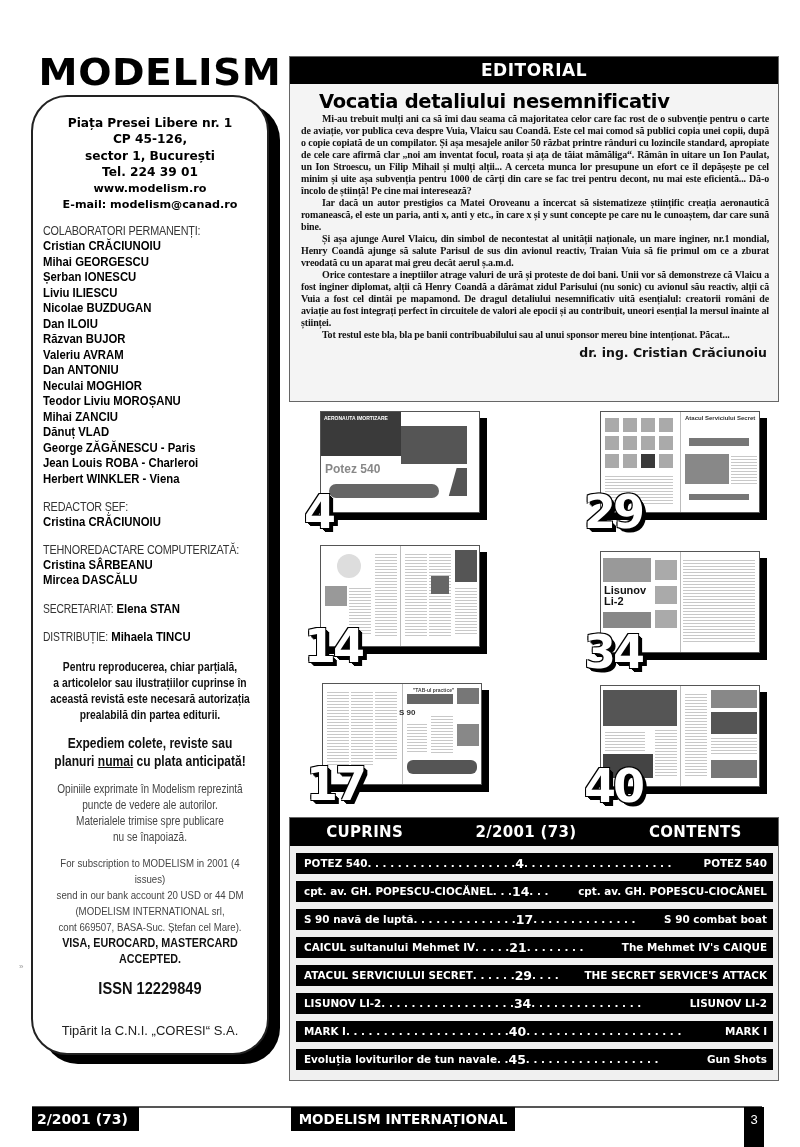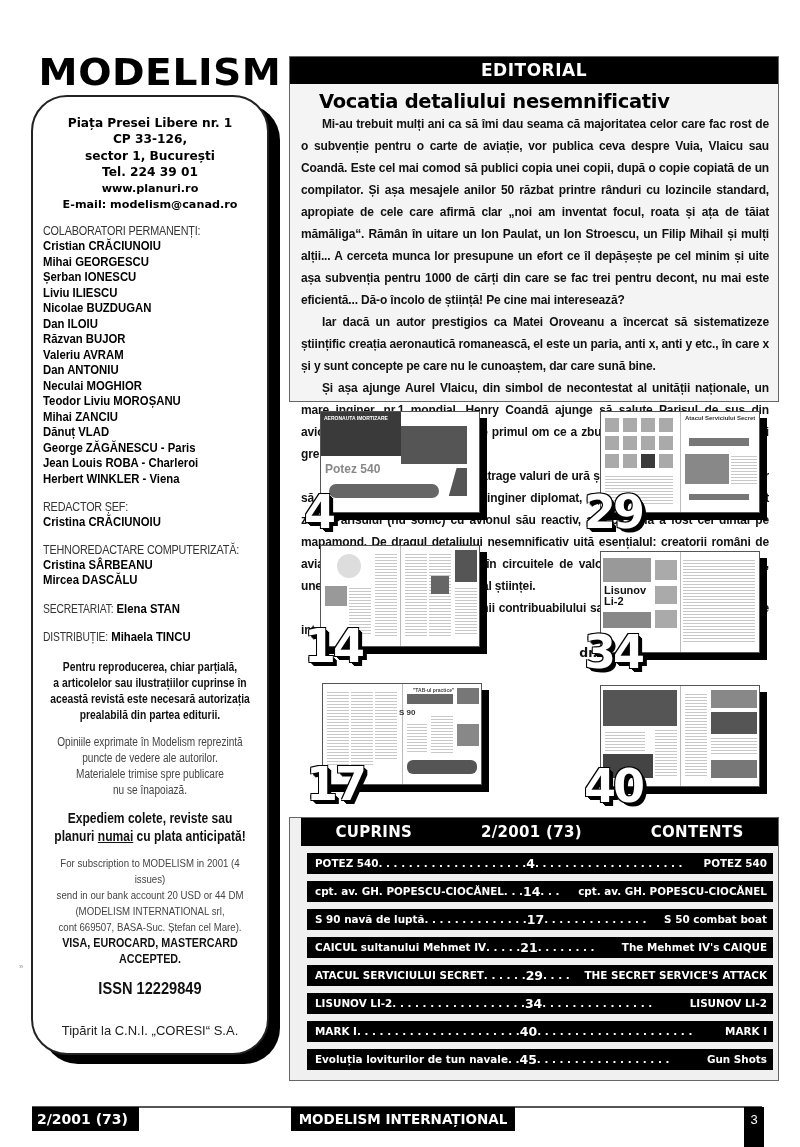--- a/index.html
+++ b/index.html
@@ -68,22 +68,22 @@
     height: 27px; background: #000; color: #fff; text-align: center;
     font-family: "DejaVu Sans", sans-serif; font-weight: 900; font-size: 17px;
     line-height: 27px; letter-spacing: 0.5px;
   }
   .ed-title {
     font-family: "DejaVu Sans", sans-serif; font-weight: bold; font-size: 19.5px;
     line-height: 22px; margin: 7px 0 0 29px; color: #000; letter-spacing: -0.3px;
   }
   .ed-body { padding: 0 9px 0 11px; }
   .ed-p {
-    font-family: Liberation Sans, sans-serif; font-weight: bold; font-size: 12px;
-    line-height: 22px; text-align: justify; text-indent: 21px; color: #111;
+    font-family: Liberation Serif, serif; font-weight: bold; font-size: 10px;
+    line-height: 12px; text-align: justify; text-indent: 21px; color: #111;
     letter-spacing: -0.15px;
   }
   .ed-sign {
     text-align: right; font-family: "DejaVu Sans", sans-serif; font-weight: bold;
     font-size: 12.5px; margin-top: 4px; padding-right: 2px;
   }
 
   
   .thumb { position: absolute; width: 170px; height: 110px; }
   .thumb .shadow {
@@ -103,21 +103,21 @@
     position: absolute; left: -16px; bottom: -14px;
     font-family: "DejaVu Sans", sans-serif; font-weight: 900; font-size: 46px; line-height: 46px;
     color: #fff; letter-spacing: -3px;
     text-shadow: 2px 2px 0 #000, -1px -1px 0 #000, 1px -1px 0 #000, -1px 1px 0 #000,
                  3px 3px 0 #000, 4px 4px 0 #000;
   }
 
   
   .contents {
     position: absolute; left: 289px; top: 817px; width: 490px; height: 264px;
-    border: 1px solid #666; background: #f0f0f0; padding-left: 11px;
+    border: 1px solid #666; background: #f0f0f0;
   }
   .ct-header {
     height: 28px; background: #000; color: #fff; display: flex; justify-content: space-around;
     align-items: center; font-family: "DejaVu Sans", sans-serif; font-weight: 900; font-size: 15px;
     letter-spacing: 0.3px;
   }
   .ct-rows { padding: 7px 5px 0 6px; }
   .ct-row {
     height: 21px; background: #000; color: #fff; margin-bottom: 7px;
     font-family: "DejaVu Sans", sans-serif; font-weight: bold; font-size: 10.4px; line-height: 21px;
@@ -142,24 +142,24 @@
 </style>
 </head>
 <body>
 
 <div class="masthead">MODELISM</div>
 
 <div class="infobox-shadow"></div>
 <div class="infobox">
   <div class="addr">
     <div>Piața Presei Libere nr. 1</div>
-    <div>CP 33-126,</div>
+    <div>CP 45-126,</div>
     <div>sector 1, București</div>
     <div>Tel. 224 39 01</div>
-    <div class="small">www.planuri.ro</div>
+    <div class="small">www.modelism.ro</div>
     <div class="small">E-mail: modelism@canad.ro</div>
   </div>
 
   <div class="blk">
     <div class="cap">COLABORATORI PERMANENȚI:</div>
     <div>
       <div class="name">Cristian CRĂCIUNOIU</div>
       <div class="name">Mihai GEORGESCU</div>
       <div class="name">Șerban IONESCU</div>
       <div class="name">Liviu ILIESCU</div>
@@ -204,29 +204,29 @@
   </div>
 
   <div style="margin-top:14px;">
     <div class="center-bold">Pentru reproducerea, chiar parțială,</div>
     <div class="center-bold">a articolelor sau ilustrațiilor cuprinse în</div>
     <div class="center-bold">această revistă este necesară autorizația</div>
     <div class="center-bold">prealabilă din partea editurii.</div>
   </div>
 
   <div style="margin-top:11px;">
+    <div class="center-big-bold">Expediem colete, reviste sau</div>
+    <div class="center-big-bold"><span>planuri </span><span class="u">numai</span><span> cu plata anticipată!</span></div>
+  </div>
+
+  <div style="margin-top:11px;">
     <div class="center-light">Opiniile exprimate în Modelism reprezintă</div>
     <div class="center-light">puncte de vedere ale autorilor.</div>
     <div class="center-light">Materialele trimise spre publicare</div>
     <div class="center-light">nu se înapoiază.</div>
-  </div>
-
-  <div style="margin-top:11px;">
-    <div class="center-big-bold">Expediem colete, reviste sau</div>
-    <div class="center-big-bold"><span>planuri </span><span class="u">numai</span><span> cu plata anticipată!</span></div>
   </div>
 
 
   <div style="margin-top:10px;">
     <div class="center-light" style="font-size:11.5px;">For subscription to MODELISM in 2001 (4 issues)</div>
     <div class="center-light" style="font-size:11.5px;">send in our bank account  20 USD or 44 DM</div>
     <div class="center-light" style="font-size:11.5px;">(MODELISM INTERNATIONAL srl,</div>
     <div class="center-light" style="font-size:11.5px;">cont 669507, BASA-Suc. Ștefan cel Mare).</div>
     <div class="center-bold" style="font-size:12.5px;">VISA, EUROCARD, MASTERCARD ACCEPTED.</div>
   </div>
@@ -375,21 +375,21 @@
         <span>. . .</span>
         <span class="pg">14</span>
         <span style="flex: 1 1 0%; overflow: hidden; white-space: nowrap;"> . . .</span>
         <span style="margin-left: 0px;">cpt. av. GH. POPESCU-CIOCĂNEL</span>
       </div>
     <div class="ct-row">
         <span>S 90 navă de luptă </span>
         <span>. . . . . . . . . . . . . .</span>
         <span class="pg">17</span>
         <span style="flex: 1 1 0%; overflow: hidden; white-space: nowrap;"> . . . . . . . . . . . . . .</span>
-        <span style="margin-left: 0px;">S 50 combat boat</span>
+        <span style="margin-left: 0px;">S 90 combat boat</span>
       </div>
     <div class="ct-row">
         <span>CAICUL sultanului Mehmet IV </span>
         <span> . . . . .</span>
         <span class="pg">21</span>
         <span style="flex: 1 1 0%; overflow: hidden; white-space: nowrap;">  . . . . . . . .</span>
         <span style="margin-left: 0px;">The Mehmet IV's CAIQUE</span>
       </div>
     <div class="ct-row">
         <span>ATACUL SERVICIULUI SECRET </span>

